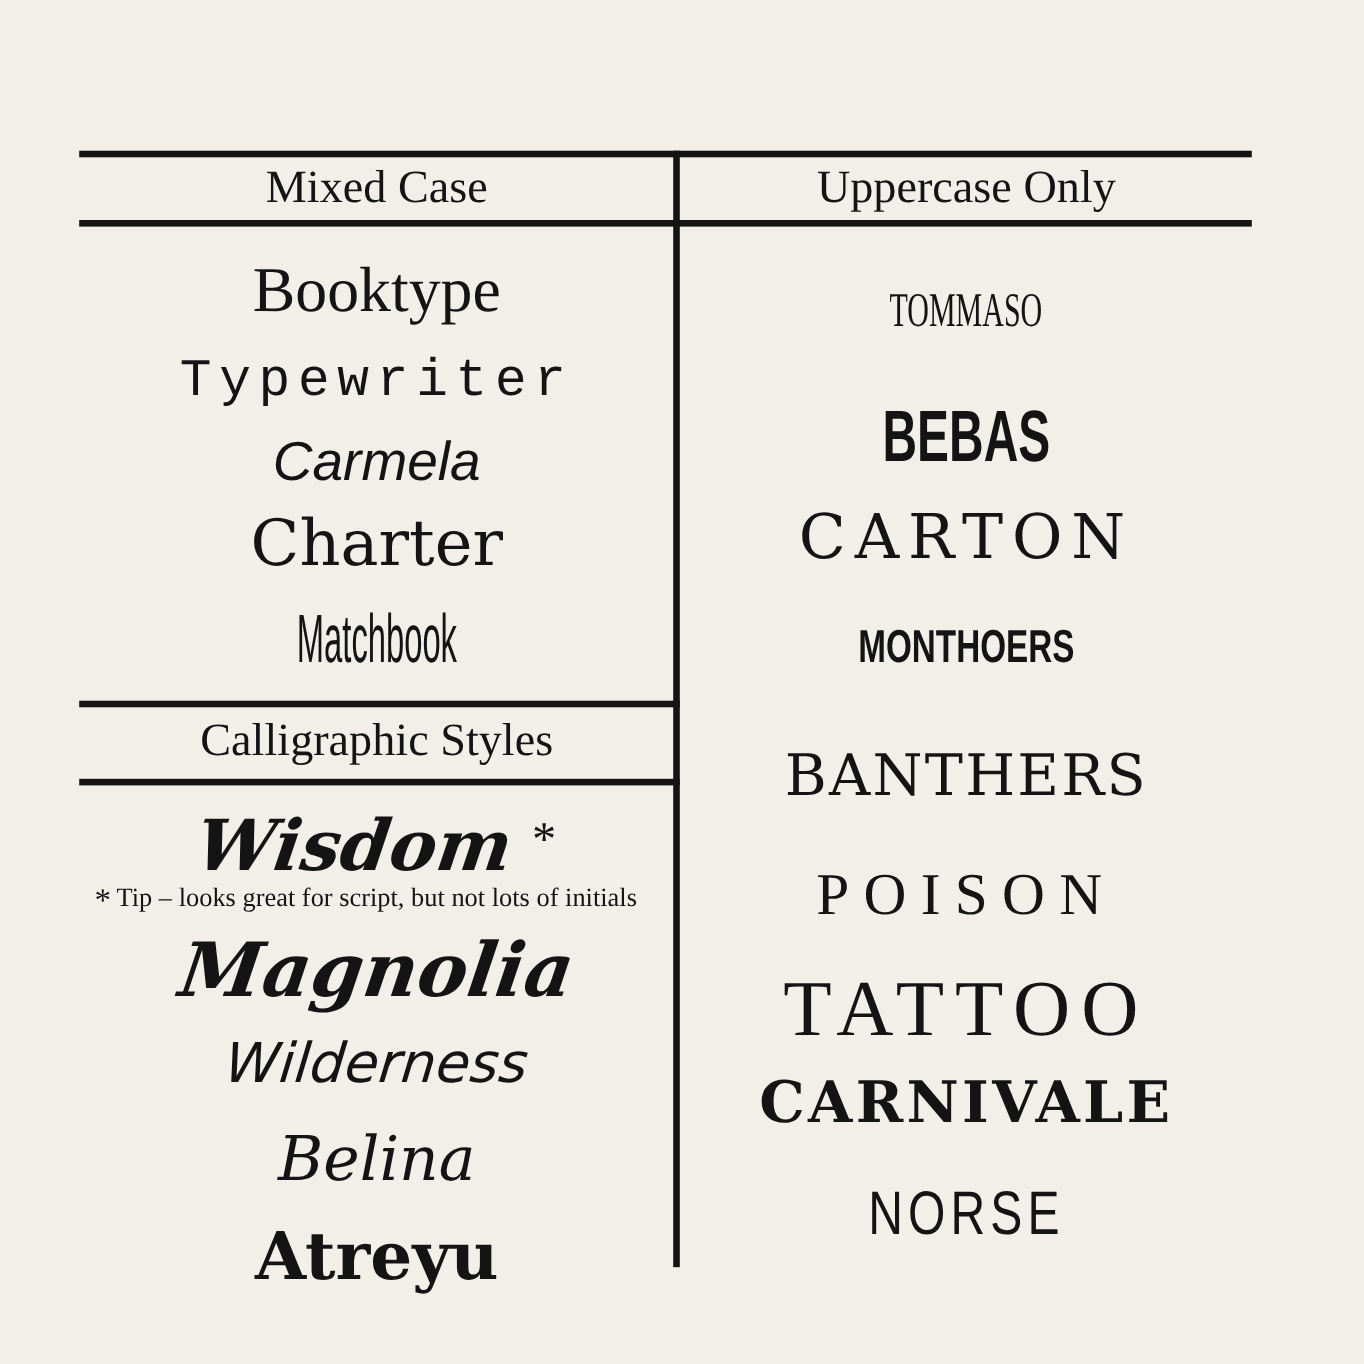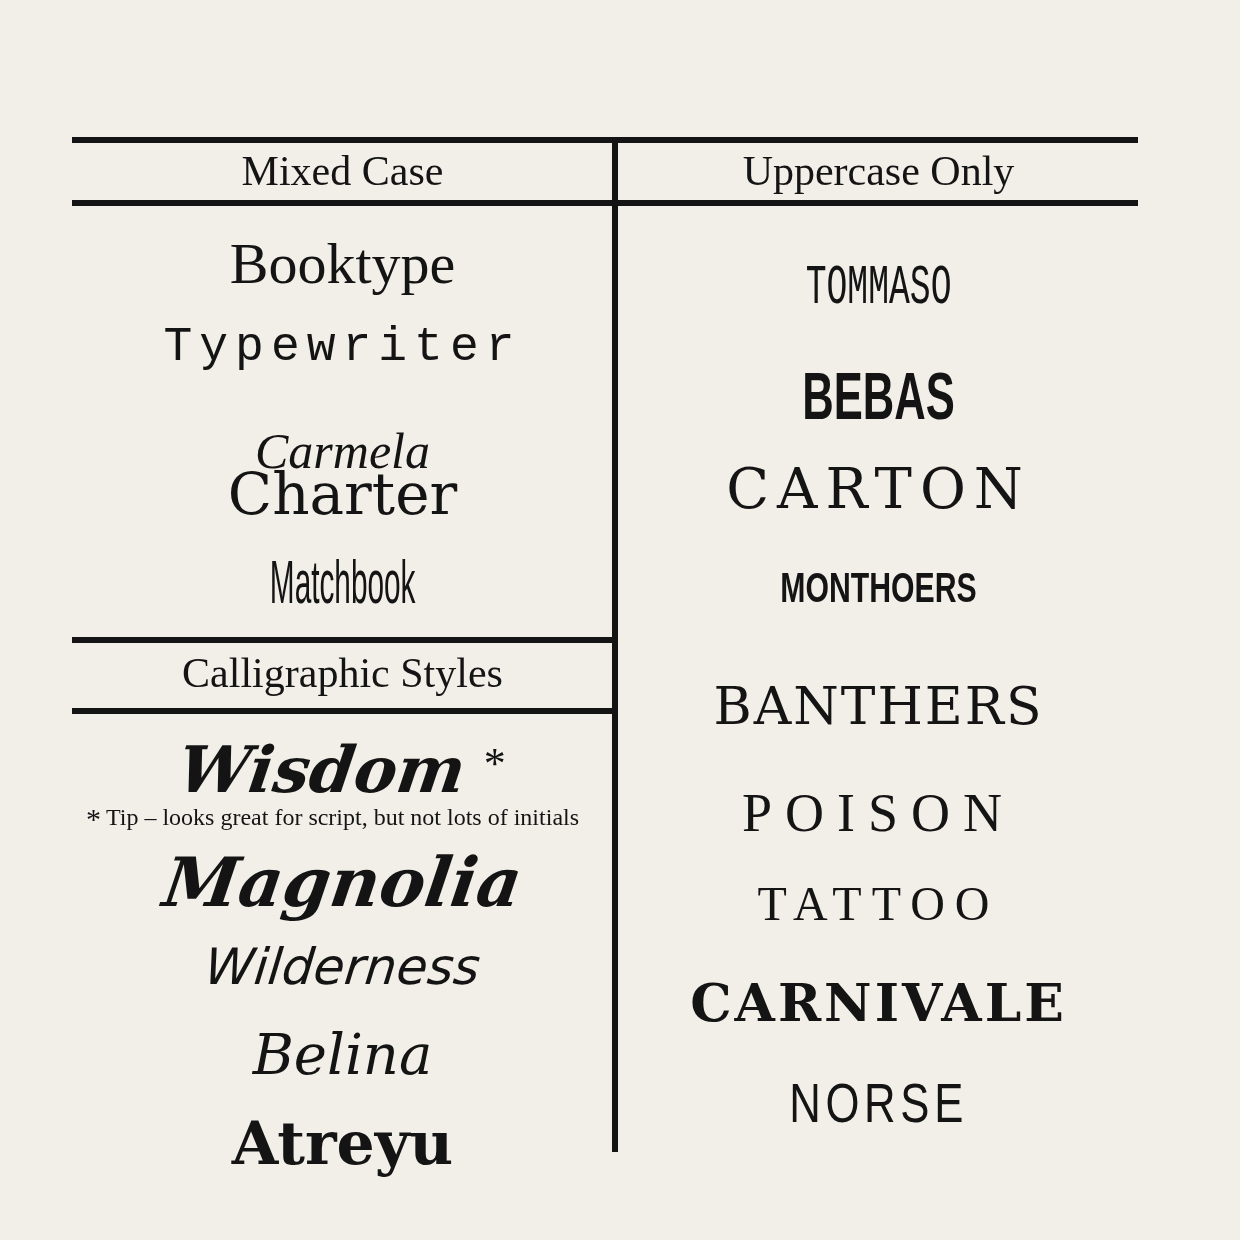--- a/index.html
+++ b/index.html
@@ -17,21 +17,21 @@
   .hline, .vline { position:absolute; background:var(--ink); }
 
   
   .title { top:18px; left:0; width:1240px; font-size:96px; line-height:1.15; }
   .title .cx { transform:scaleX(0.62); letter-spacing:2px; }
   .colheader { font-family:"Liberation Serif", serif; font-size:42px; line-height:1.1; }
 
   
   .f-booktype  { top:230px; font-family:"Liberation Serif", serif; font-size:58px; }
   .f-typewriter{ top:320px; font-family:"Liberation Mono", monospace; font-size:48px; letter-spacing:7px; }
-  .f-carmela   { top:390px; font-family:Liberation Serif, serif; font-style:italic; font-size:50px;margin-top:32px; }
+  .f-carmela   { top:390px; font-family:Liberation Sans, sans-serif; font-style:italic; font-size:50px; }
   .f-charter   { top:460px; font-family:"DejaVu Serif", serif; font-size:58px; }
   .f-matchbook { top:546px; font-family:"Liberation Sans", sans-serif; font-size:62px; }
   .f-matchbook .cx { transform:scaleX(0.48); }
 
   .calheader   { top:650px; }
 
   .f-wisdom    { top:732px; font-family:"DejaVu Serif", serif; font-style:italic; font-weight:bold; font-size:64px; }
   .f-wisdom .cx { transform:skewX(-8deg); }
   .wisdom-ast  { display:inline-block; font-family:"Liberation Serif", serif; font-style:normal; font-weight:normal; font-size:44px; vertical-align:14px; margin-left:18px; }
 
@@ -39,30 +39,30 @@
   .tipmark     { position:absolute; left:14px; top:-2px; font-size:30px; }
 
   .f-magnolia  { top:842px; font-family:"DejaVu Serif", serif; font-style:italic; font-weight:bold; font-size:68px; }
   .f-magnolia .cx { transform:skewX(-8deg); }
   .f-wilderness{ top:938px; font-family:"DejaVu Sans", sans-serif; font-style:italic; font-size:50px; }
   .f-wilderness .cx { transform:skewX(-6deg); }
   .f-belina    { top:1022px; font-family:"DejaVu Serif", serif; font-style:italic; font-size:56px; }
   .f-atreyu    { top:1108px; font-family:"DejaVu Serif", serif; font-weight:bold; font-size:60px; }
 
   
-  .f-tommaso   { top:256px; font-family:Liberation Mono, monospace; font-size:56px;text-align:center; }
+  .f-tommaso   { top:256px; font-family:Liberation Serif, serif; font-size:44px;text-align:center; }
   .f-tommaso .cx { transform:scaleX(0.62); }
   .f-bebas     { top:358px; font-family:"Liberation Sans", sans-serif; font-weight:bold; font-size:66px; }
   .f-bebas .cx { transform:scaleX(0.66); }
   .f-carton    { top:456px; font-family:"DejaVu Serif", serif; font-weight:normal; font-size:56px; letter-spacing:8px; }
   .f-monthoers { top:564px; font-family:"Liberation Sans", sans-serif; font-weight:bold; font-size:42px; }
   .f-monthoers .cx { transform:scaleX(0.72); }
   .f-banthers  { top:676px; font-family:"DejaVu Serif", serif; font-size:52px; letter-spacing:2px; }
   .f-poison    { top:782px; font-family:"Liberation Serif", serif; font-size:54px; letter-spacing:13px; }
-  .f-tattoo    { top:876px; font-family:"Liberation Serif", serif; font-size:48px; letter-spacing:10px;text-align:center; }
+  .f-tattoo    { top:876px; font-family:"Liberation Serif", serif; font-size:72px; letter-spacing:10px;text-align:center; }
   .f-carnivale { top:972px; font-family:"DejaVu Serif", serif; font-weight:bold; font-size:52px; letter-spacing:3px; }
   .f-norse     { top:1070px; font-family:"Liberation Sans", sans-serif; font-size:56px; letter-spacing:6px; }
   .f-norse .cx { transform:scaleX(0.78); }
 </style>
 </head>
 <body>
 
 <div id="poster">
 
 

